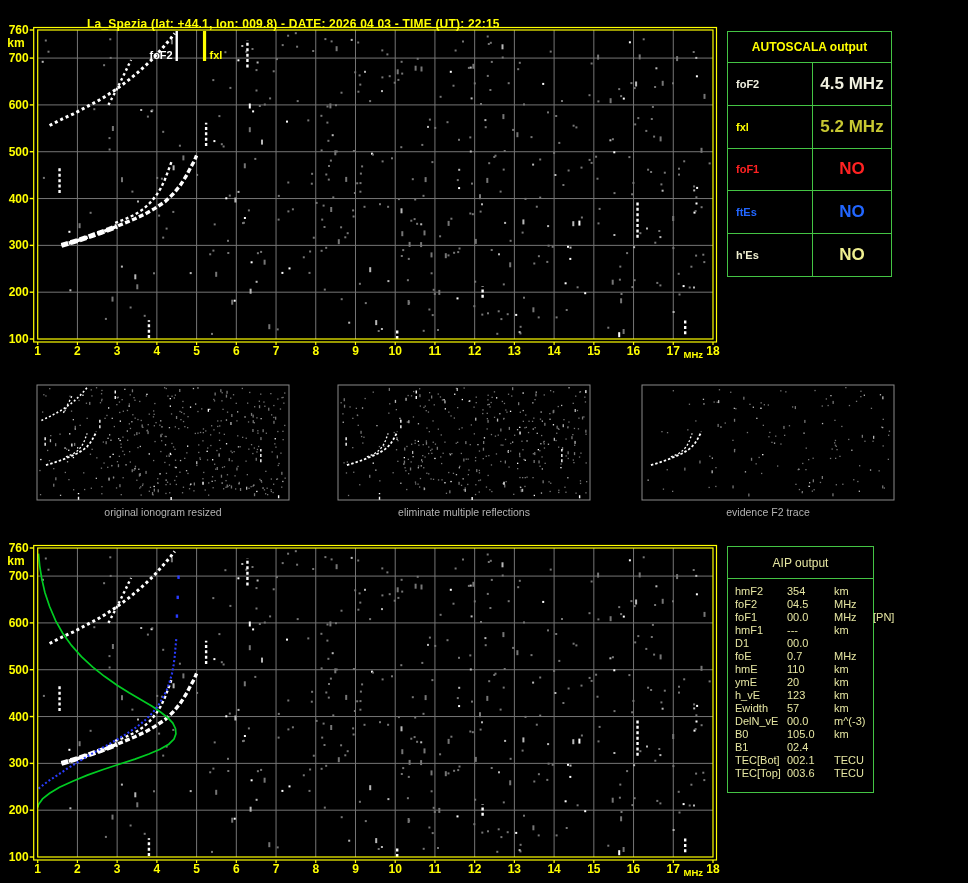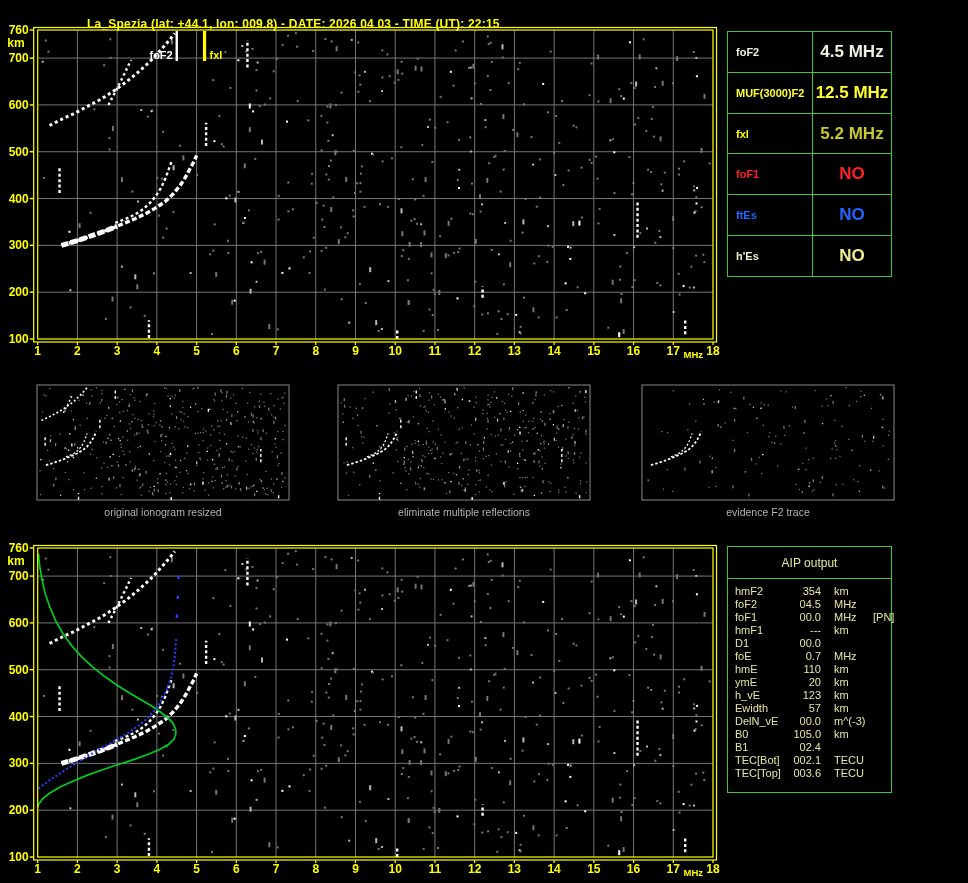--- a/index.html
+++ b/index.html
@@ -11,26 +11,26 @@
   .tbl{position:absolute;border:1px solid #44c444;background:#000;box-sizing:border-box;}
   .tbl-head{border-bottom:1px solid #44c444;display:flex;align-items:center;justify-content:center;}
   .autoscala{left:727px;top:31px;width:165px;height:246px;display:flex;flex-direction:column;}
   .autoscala .tbl-head{height:30px;color:#ffff00;font-weight:bold;font-size:12px;flex:none;}
   .arow{flex:1;display:flex;border-bottom:1px solid #44c444;}
   .arow:last-child{border-bottom:none;}
   .albl{width:85px;border-right:1px solid #44c444;display:flex;align-items:center;
         padding-left:8px;font-weight:bold;font-size:11px;box-sizing:border-box;}
   .aval{flex:1;display:flex;align-items:center;justify-content:center;
         font-weight:bold;font-size:17px;}
-  .aip{left:727px;top:546px;width:165px;height:247px;color:#e6e6a2;}
+  .aip{left:727px;top:546px;width:147px;height:247px;color:#e6e6a2;}
   .aip .tbl-head{height:31px;font-size:12px;color:#e6e6a2;}
   .aip-body{padding:6px 0 0 7px;}
   .prow{display:grid;grid-template-columns:52px 34px 46px auto;height:13px;
         font-size:11px;line-height:13px;white-space:nowrap;}
-  .prow .c1{text-align:right;}
+  .prow .c1{text-align:left;}
   .prow .c2{padding-left:13px;}
   .prow .c3{padding-left:6px;}
 </style>
 </head>
 <body>
 
 <svg id="scene" width="968" height="883">
   <g id="plot-top">
       <line x1="77.4235294117647" y1="30" x2="77.4235294117647" y2="339" stroke="#757575" stroke-width="1"></line>
       <line x1="117.1470588235294" y1="30" x2="117.1470588235294" y2="339" stroke="#757575" stroke-width="1"></line>
@@ -2095,28 +2095,25 @@
         <polyline points="650.9,465.2 653.9,464.3 656.8,463.4 659.8,462.4 662.8,461.3 665.7,460.3 668.7,459.2 671.6,458.0 674.6,456.8 678.3,455.2 682.0,453.5 685.7,451.4 689.4,448.9 692.4,446.2 695.1,443.0 697.3,439.5 699.1,436.2 700.4,433.8 701.3,431.7" fill="none" stroke="#ffffff" stroke-width="1.8" stroke-dasharray="2.5 2"></polyline>
         <polyline points="670.9,456.8 674.6,455.4 678.3,453.7 681.3,451.7 683.8,449.5 686.0,446.9 688.0,443.9 689.4,440.8 690.6,437.6 691.5,435.2 692.1,433.4" fill="none" stroke="#ffffff" stroke-width="1.3" stroke-dasharray="2 2"></polyline>
         <text x="768" y="516" fill="#b2b2b2" font-size="10.5" text-anchor="middle" font-family="Liberation Sans, sans-serif">evidence F2 trace</text>
       </g>
     </g>
 </svg>
 
 <div class="page-title">La_Spezia (lat: +44.1, lon: 009.8) - DATE: 2026 04 03 - TIME (UT): 22:15</div>
 
 <div class="tbl autoscala">
+  <div class="tbl-head">AUTOSCALA output</div>
   <div id="autoscala-rows" style="flex:1;display:flex;flex-direction:column;">
       <div class="arow">
         <div class="albl" style="color: rgb(240, 240, 224);">foF2</div>
         <div class="aval" style="color: rgb(240, 240, 224);">4.5 MHz</div>
-      </div>
-      <div class="arow">
-        <div class="albl" style="color: rgb(255, 255, 51);">MUF(3000)F2</div>
-        <div class="aval" style="color: rgb(255, 255, 51);">12.5 MHz</div>
       </div>
       <div class="arow">
         <div class="albl" style="color: rgb(255, 255, 0);">fxl</div>
         <div class="aval" style="color: rgb(200, 200, 50);">5.2 MHz</div>
       </div>
       <div class="arow">
         <div class="albl" style="color: rgb(255, 34, 34);">foF1</div>
         <div class="aval" style="color: rgb(255, 34, 34);">NO</div>
       </div>
       <div class="arow">

